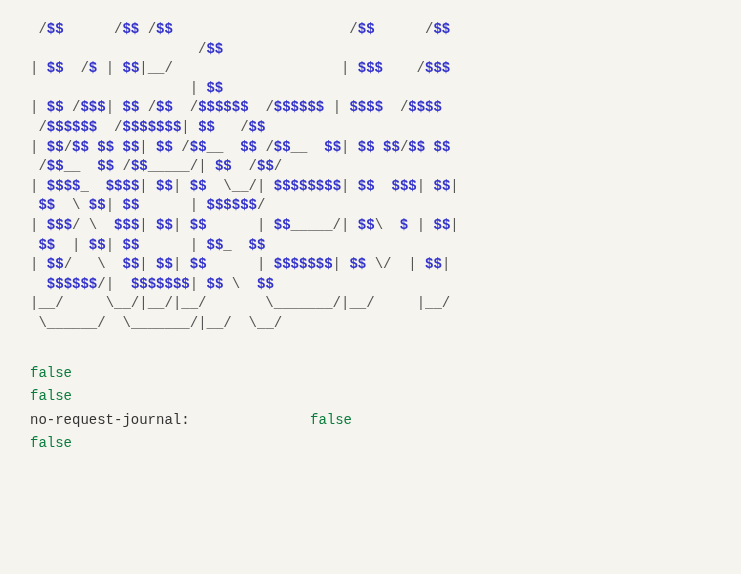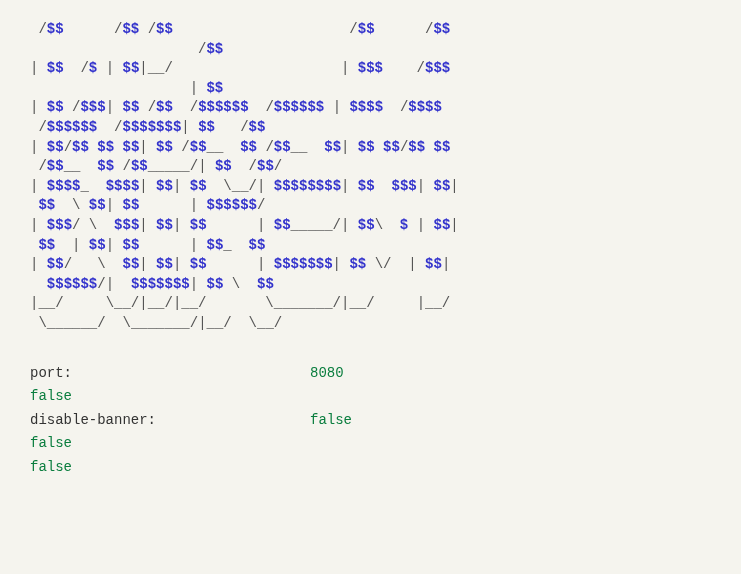--- a/index.html
+++ b/index.html
@@ -58,30 +58,26 @@
 <span class="line-char">|</span> <span class="dollar">$</span><span class="dollar">$</span><span class="dollar">$</span><span class="line-char">/</span> <span class="line-char">\</span>  <span class="dollar">$</span><span class="dollar">$</span><span class="dollar">$</span><span class="line-char">|</span> <span class="dollar">$</span><span class="dollar">$</span><span class="line-char">|</span> <span class="dollar">$</span><span class="dollar">$</span>      <span class="line-char">|</span> <span class="dollar">$</span><span class="dollar">$</span><span class="line-char">_</span><span class="line-char">_</span><span class="line-char">_</span><span class="line-char">_</span><span class="line-char">_</span><span class="line-char">/</span><span class="line-char">|</span> <span class="dollar">$</span><span class="dollar">$</span><span class="line-char">\</span>  <span class="dollar">$</span> <span class="line-char">|</span> <span class="dollar">$</span><span class="dollar">$</span><span class="line-char">|</span>
  <span class="dollar">$</span><span class="dollar">$</span>  <span class="line-char">|</span> <span class="dollar">$</span><span class="dollar">$</span><span class="line-char">|</span> <span class="dollar">$</span><span class="dollar">$</span>      <span class="line-char">|</span> <span class="dollar">$</span><span class="dollar">$</span><span class="line-char">_</span>  <span class="dollar">$</span><span class="dollar">$</span>
 <span class="line-char">|</span> <span class="dollar">$</span><span class="dollar">$</span><span class="line-char">/</span>   <span class="line-char">\</span>  <span class="dollar">$</span><span class="dollar">$</span><span class="line-char">|</span> <span class="dollar">$</span><span class="dollar">$</span><span class="line-char">|</span> <span class="dollar">$</span><span class="dollar">$</span>      <span class="line-char">|</span> <span class="dollar">$</span><span class="dollar">$</span><span class="dollar">$</span><span class="dollar">$</span><span class="dollar">$</span><span class="dollar">$</span><span class="dollar">$</span><span class="line-char">|</span> <span class="dollar">$</span><span class="dollar">$</span> <span class="line-char">\</span><span class="line-char">/</span>  <span class="line-char">|</span> <span class="dollar">$</span><span class="dollar">$</span><span class="line-char">|</span>
   <span class="dollar">$</span><span class="dollar">$</span><span class="dollar">$</span><span class="dollar">$</span><span class="dollar">$</span><span class="dollar">$</span><span class="line-char">/</span><span class="line-char">|</span>  <span class="dollar">$</span><span class="dollar">$</span><span class="dollar">$</span><span class="dollar">$</span><span class="dollar">$</span><span class="dollar">$</span><span class="dollar">$</span><span class="line-char">|</span> <span class="dollar">$</span><span class="dollar">$</span> <span class="line-char">\</span>  <span class="dollar">$</span><span class="dollar">$</span>
 <span class="line-char">|</span><span class="line-char">_</span><span class="line-char">_</span><span class="line-char">/</span>     <span class="line-char">\</span><span class="line-char">_</span><span class="line-char">_</span><span class="line-char">/</span><span class="line-char">|</span><span class="line-char">_</span><span class="line-char">_</span><span class="line-char">/</span><span class="line-char">|</span><span class="line-char">_</span><span class="line-char">_</span><span class="line-char">/</span>       <span class="line-char">\</span><span class="line-char">_</span><span class="line-char">_</span><span class="line-char">_</span><span class="line-char">_</span><span class="line-char">_</span><span class="line-char">_</span><span class="line-char">_</span><span class="line-char">/</span><span class="line-char">|</span><span class="line-char">_</span><span class="line-char">_</span><span class="line-char">/</span>     <span class="line-char">|</span><span class="line-char">_</span><span class="line-char">_</span><span class="line-char">/</span>
  <span class="line-char">\</span><span class="line-char">_</span><span class="line-char">_</span><span class="line-char">_</span><span class="line-char">_</span><span class="line-char">_</span><span class="line-char">_</span><span class="line-char">/</span>  <span class="line-char">\</span><span class="line-char">_</span><span class="line-char">_</span><span class="line-char">_</span><span class="line-char">_</span><span class="line-char">_</span><span class="line-char">_</span><span class="line-char">_</span><span class="line-char">/</span><span class="line-char">|</span><span class="line-char">_</span><span class="line-char">_</span><span class="line-char">/</span>  <span class="line-char">\</span><span class="line-char">_</span><span class="line-char">_</span><span class="line-char">/</span>
 </div>
 
   <div class="settings">
     <div class="setting-row">
-      <span class="setting-key">port:</span>
-      <span class="setting-value">8080</span>
+      <span class="setting-value">false</span>
     </div>
     <div class="setting-row">
       <span class="setting-value">false</span>
     </div>
     <div class="setting-row">
-      <span class="setting-key">disable-banner:</span>
-      <span class="setting-value">false</span>
-    </div>
-    <div class="setting-row">
+      <span class="setting-key">no-request-journal:</span>
       <span class="setting-value">false</span>
     </div>
     <div class="setting-row">
       <span class="setting-value">false</span>
     </div>
   </div>
 </div>
 
 </body></html>

